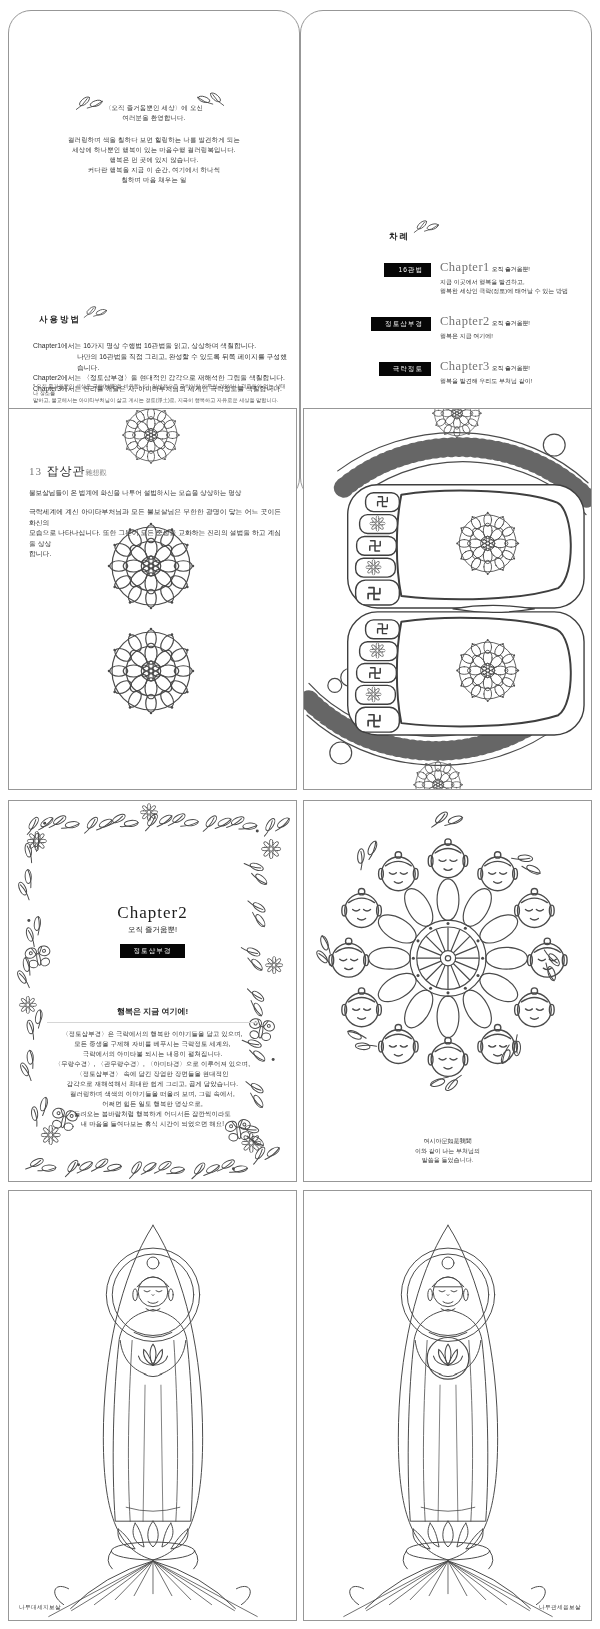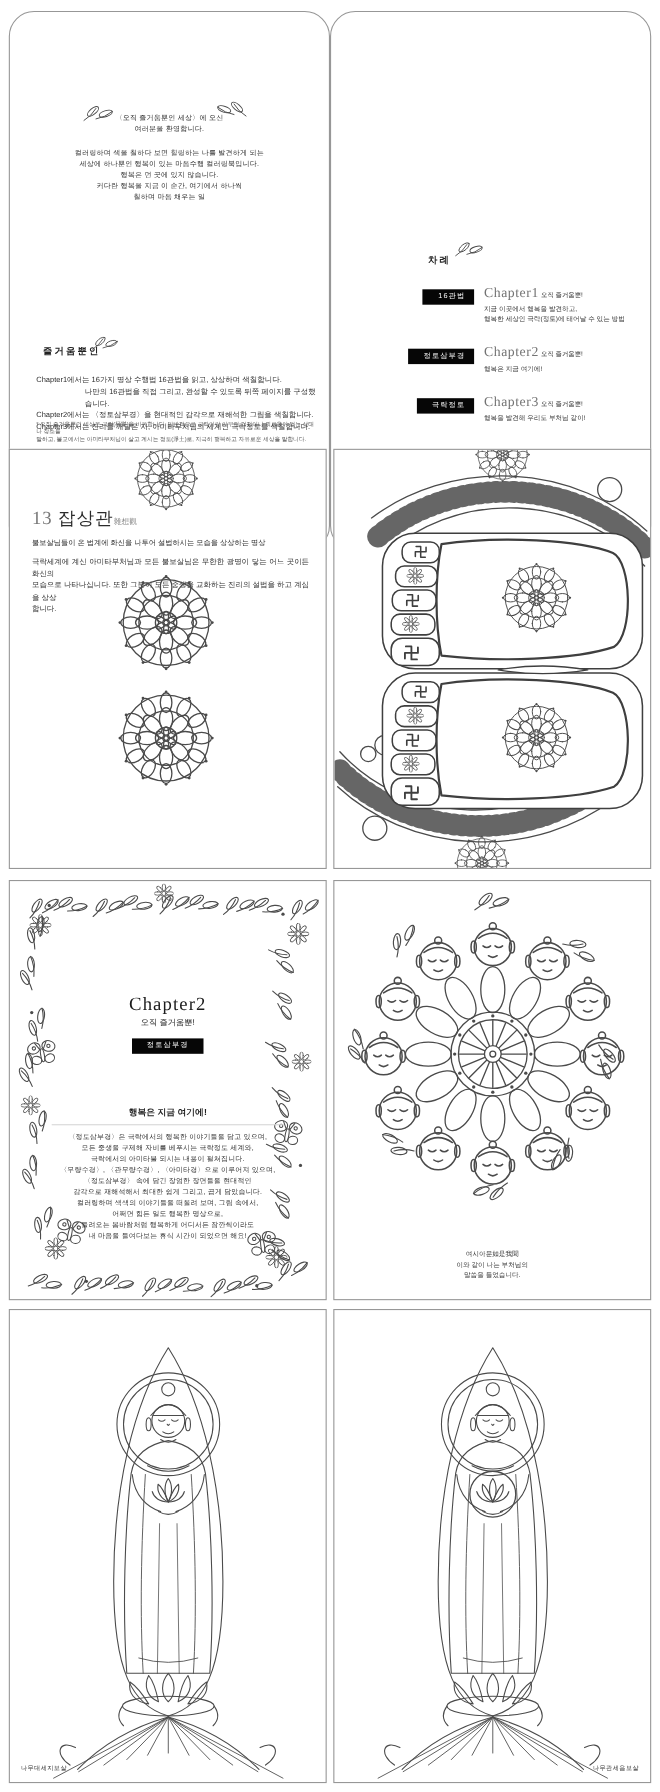--- a/index.html
+++ b/index.html
@@ -20,22 +20,22 @@
   .usage-lines div:nth-child(2){padding-left:44px;}
   .footnote{font-size:5.2px;line-height:7.2px;color:#555;}
   .toc-head{font-size:8.5px;font-weight:bold;letter-spacing:2px;color:#222;}
   .toc-entry{display:flex;margin-bottom:15px;}
   .badge{display:inline-block;background:#060606;color:#fff;font-size:6.6px;line-height:12px;padding:1px 8px 1px 14px;letter-spacing:1px;white-space:nowrap;}
   .toc-badge-col{width:64px;flex:0 0 64px;text-align:right;padding-top:1px;}
   .toc-body-col{padding-left:9px;}
   .chapter-serif{font-family:"Liberation Serif",serif;font-size:12.5px;color:#737373;letter-spacing:.5px;}
   .tagline{font-size:5.8px;color:#222;margin-left:2px;}
   .toc-desc{font-size:6px;line-height:9px;color:#333;margin-top:3px;}
-  .p2-num{font-family:"Liberation Serif",serif;font-size:17px;color:#777;letter-spacing:1px;}
-  .p2-title{font-size:16px;color:#2a2a2a;letter-spacing:1px;}
+  .p2-num{font-family:"Liberation Serif",serif;font-size:11px;color:#777;letter-spacing:1px;}
+  .p2-title{font-size:12px;color:#2a2a2a;letter-spacing:1px;}
   .p2-hanja{font-size:7px;color:#888;}
   .p2-sub{font-size:6.6px;color:#2c2c2c;}
   .p2-body{font-size:6.8px;line-height:10.5px;color:#2d2d2d;text-align:justify;}
   .ch2-title{font-family:"Liberation Serif",serif;font-size:17px;letter-spacing:1px;color:#1c1c1c;}
   .ch2-tag{font-size:7.5px;color:#222;margin-top:2px;}
   .headline{font-size:8px;font-weight:bold;color:#1e1e1e;}
   .divider{border-top:1px solid #d6d6d6;}
   .p3-body{font-size:6.3px;line-height:10px;color:#2f2f2f;}
   .caption{font-size:5.6px;color:#3a3a3a;letter-spacing:.4px;}
   .cap-lines{font-size:6px;line-height:9.5px;color:#333;}
@@ -241,21 +241,21 @@
         <div>〈오직 즐거움뿐인 세상〉에 오신</div>
         <div>여러분을 환영합니다.</div>
       </div>
     <div class="abs ctr hand" style="top:124px;">
         <div>컬러링하며 색을 칠하다 보면 힐링하는 나를 발견하게 되는</div>
         <div>세상에 하나뿐인 행복이 있는 마음수행 컬러링북입니다.</div>
         <div>행복은 먼 곳에 있지 않습니다.</div>
         <div>커다란 행복을 지금 이 순간, 여기에서 하나씩</div>
         <div>칠하며 마음 채우는 일</div>
       </div>
-    <div class="abs usage-head" style="left:30px;top:303px;">즐거움뿐인</div>
+    <div class="abs usage-head" style="left:30px;top:303px;">사용방법</div>
     <svg class="leafdeco" style="left:74px;top:292px;" width="26" height="16" viewBox="0 0 44 26">
         <use href="#sym-leafpair"></use>
       </svg>
     <div class="abs usage-lines" style="left:24px;top:330px;width:256px;">
         <div>Chapter1에서는 16가지 명상 수행법 16관법을 읽고, 상상하며 색칠합니다.</div>
         <div>나만의 16관법을 직접 그리고, 완성할 수 있도록 뒤쪽 페이지를 구성했습니다.</div>
         <div>Chapter2에서는 〈정토삼부경〉을 현대적인 감각으로 재해석한 그림을 색칠합니다.</div>
         <div>Chapter3에서는 진리를 깨달은 자, 아미타부처님의 세계인 극락정토를 색칠합니다.</div>
       </div>
     <div class="abs footnote" style="left:24px;top:372px;width:256px;">

